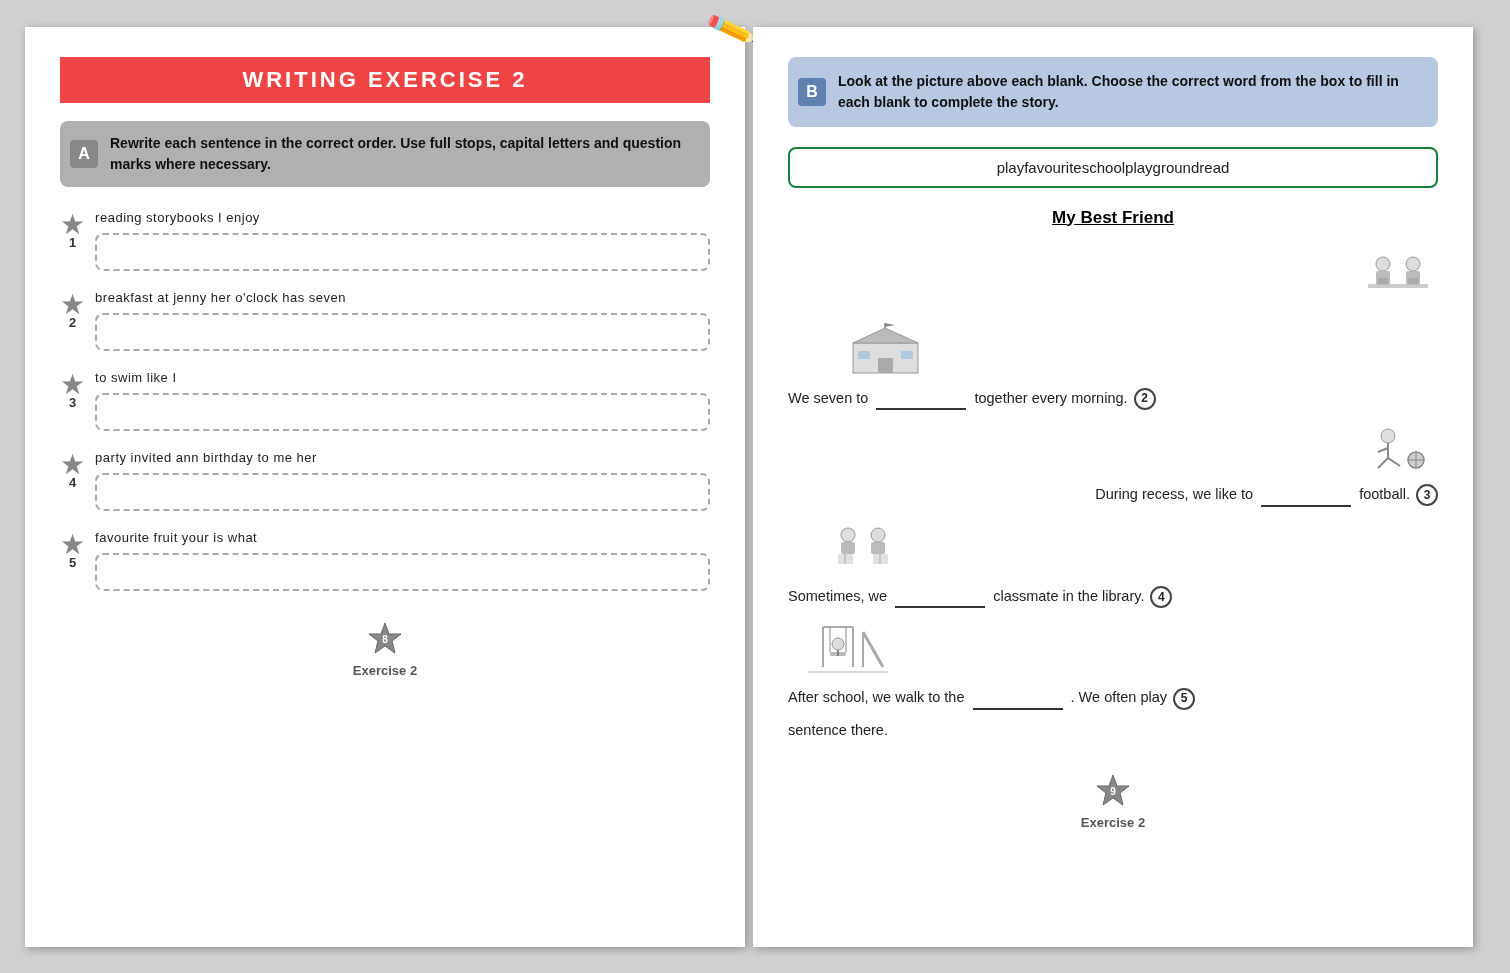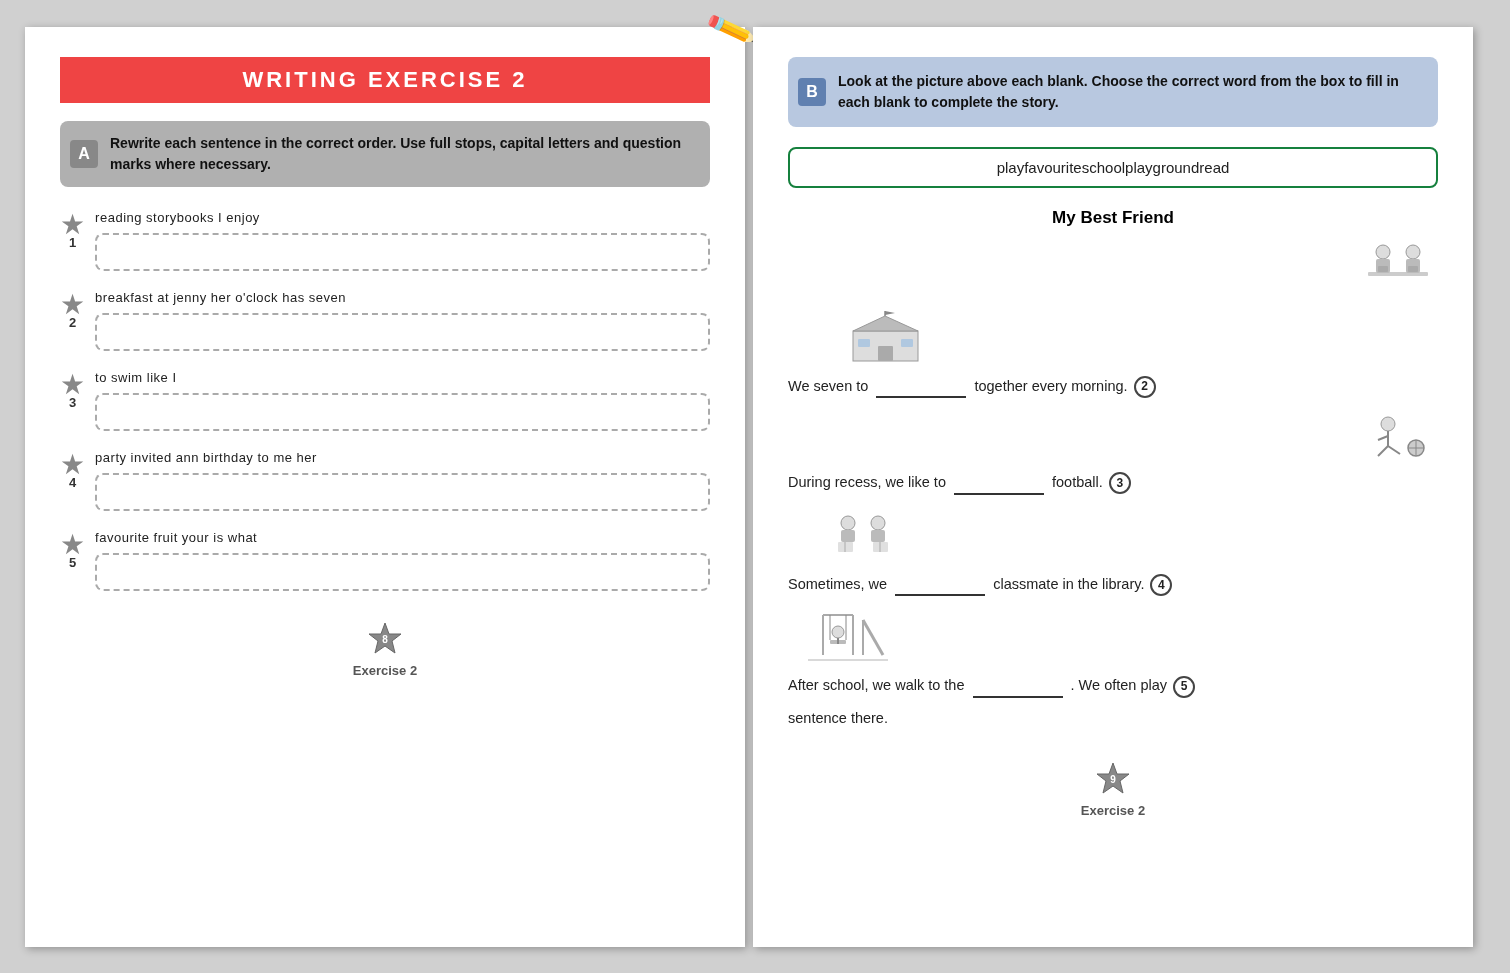--- a/index.html
+++ b/index.html
@@ -170,21 +170,22 @@
     }
     .word-box span {
       font-size: 15px;
       color: #222;
       font-weight: 500;
     }
     .story-title {
       text-align: center;
       font-size: 17px;
       font-weight: 900;
-      margin-bottom: 6px;
+      margin-bottom: 18px;
+      text-decoration: underline;
     }
     .story-line {
       font-size: 14.5px;
       color: #222;
       line-height: 1.7;
     }
     .blank-underline {
       display: inline-block;
       border-bottom: 2px solid #333;
       width: 90px;
@@ -349,21 +350,21 @@
         </svg>
       </div>
       <div class="story-line">
         <span>We seven to</span>
         <span class="blank-underline"></span>
         <span>together every morning.</span>
         <span class="num-circle">2</span>
       </div>
     </div>
 
-    <div style="display:flex; flex-direction:column; margin-bottom:14px;">
+    <div style="display:flex; flex-direction:column; margin-bottom:14px;align-items:flex-end;">
       <div style="text-align:right; margin-bottom:4px;">
         
         <svg width="70" height="50" viewBox="0 0 70 50">
 
           <circle cx="20" cy="12" r="7" fill="#ddd" stroke="#999" stroke-width="1"></circle>
           <line x1="20" y1="19" x2="20" y2="34" stroke="#888" stroke-width="2"></line>
           <line x1="20" y1="34" x2="10" y2="44" stroke="#888" stroke-width="2"></line>
           <line x1="20" y1="34" x2="32" y2="42" stroke="#888" stroke-width="2"></line>
           <line x1="20" y1="24" x2="10" y2="28" stroke="#888" stroke-width="2"></line>
 

